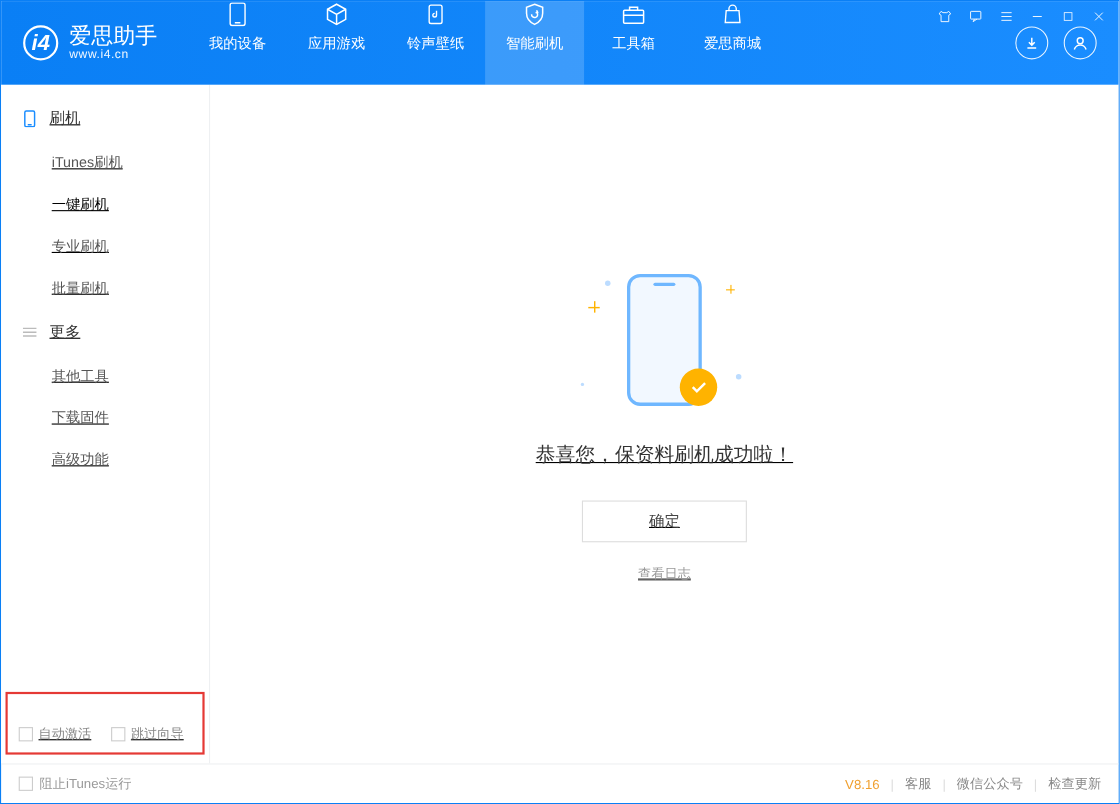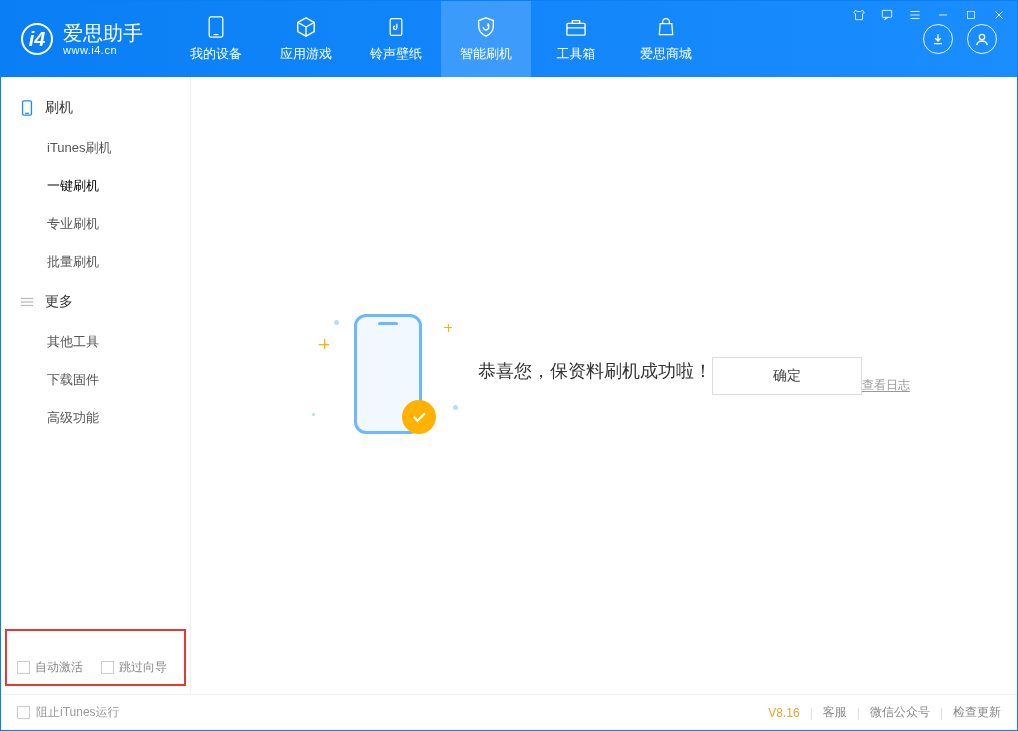--- a/index.html
+++ b/index.html
@@ -7,31 +7,31 @@
 .window { width: 1018px; height: 731px; margin: 0 auto; border: 1px solid #0a7ff5; display: flex; flex-direction: column; overflow: hidden; }
 
 
 .header { height: 76px; background: linear-gradient(90deg,#0a7ff5 0%,#1a8dff 100%); display: flex; align-items: stretch; color: #fff; position: relative; }
 .logo-area { display: flex; align-items: center; padding: 0 18px 0 20px; }
 .logo-circle { width: 32px; height: 32px; border: 2px solid #fff; border-radius: 50%; display: flex; align-items: center; justify-content: center; font-weight: bold; font-style: italic; font-size: 20px; }
 .logo-text { margin-left: 10px; line-height: 1.1; }
 .logo-text .title { font-size: 20px; font-weight: 500; }
 .logo-text .sub { font-size: 11px; letter-spacing: 0.5px; opacity: .95; }
 .navtabs { display: flex; align-items: stretch; margin-left: 10px; }
-.navtab { width: 90px; display: flex; flex-direction: column; align-items: center; justify-content: center; font-size: 13px; cursor: pointer; }
+.navtab { width: 90px; display: flex; flex-direction: column; align-items: center; justify-content: flex-start; font-size: 13px; cursor: pointer; }
 .navtab.active { background: rgba(255,255,255,.18); }
 .navtab .ic { width: 24px; height: 24px; margin-bottom: 6px; display:flex;align-items:center;justify-content:center;}
 .titlebar-icons { position: absolute; top: 6px; right: 10px; display: flex; gap: 12px; align-items:center;}
 .titlebar-icons span { width: 16px; height: 16px; display:flex;align-items:center;justify-content:center; cursor:pointer; opacity:.95;}
 .titlebar-icons svg { stroke:#fff; fill:none; stroke-width:1.5;}
 .header-right-icons { margin-left: auto; display:flex; align-items:center; padding-right:20px; gap:14px;}
 .circ-btn { width:30px;height:30px;border:1.5px solid rgba(255,255,255,.9);border-radius:50%;display:flex;align-items:center;justify-content:center;cursor:pointer;}
 
 
-.body { flex:1; display:flex; min-height:0;}
+.body { flex:1; display:flex; min-height:0;text-decoration:underline;}
 .sidebar { width:190px; border-right:1px solid #eef0f2; display:flex; flex-direction:column; background:#fff;}
 .side-scroll { flex:1; overflow:auto; padding-top:10px;}
 .side-group-h { display:flex; align-items:center; padding:12px 18px; font-size:14px; color:#333; font-weight:500;}
 .side-group-h .gi { width:16px; height:16px; margin-right:10px; display:flex;align-items:center;justify-content:center;}
 .side-item { padding:10px 10px 10px 46px; font-size:13px; color:#555; cursor:pointer;}
 .side-item.active { color:#000000; }
 .side-bottom { padding:10px 12px 12px 12px;}
 .mode-card { background:#f4f9ff;border-radius:4px;padding:10px 12px;display:flex;align-items:center;margin-bottom:10px;}
 .mode-card .mi { width:20px;height:20px;border:1.5px solid #1a8dff;border-radius:50%;position:relative;margin-right:10px;}
 .mode-card .mi::before{content:'';position:absolute;width:6px;height:6px;border-radius:50%;background:#1a8dff;right:-1px;top:-1px;}
@@ -42,21 +42,21 @@
 .dev-card .di { width:18px;height:18px;border:1.5px solid #1a8dff;border-radius:4px;margin-right:8px;position:relative;}
 .dev-card .di::after{content:'';position:absolute;bottom:1px;left:50%;transform:translateX(-50%);width:5px;height:1.5px;background:#1a8dff;}
 .dev-card .dn { font-size:13px;font-weight:600;color:#333;}
 .dev-card .badge { display:inline-block;margin-top:6px;padding:1px 10px;border:1px solid #8fc4ff;border-radius:10px;color:#1a8dff;font-size:11px;}
 .dev-card .dt { font-size:11px;color:#aaa;margin-top:6px;}
 .check-row { border:2px solid #e53935; padding:8px 10px; margin:0 4px 8px 4px; display:flex; gap:18px;}
 .chk { display:flex;align-items:center;font-size:12px;color:#888;cursor:pointer;margin-top:20px;}
 .chk .box { width:13px;height:13px;border:1px solid #ccc;margin-right:5px;background:#fff;}
 
 
-.main { flex:1; display:flex; flex-direction:row; align-items:center; justify-content:center; position:relative;}
+.main { flex:1; display:flex; flex-direction:column; align-items:center; justify-content:center; position:relative;}
 .illus { position:relative; width:180px; height:140px; margin-bottom:20px;}
 .phone { position:absolute; left:50%; top:8px; transform:translateX(-50%); width:68px; height:120px; border:3px solid #6fb7ff; border-radius:12px; background:#f2f8ff;}
 .phone::before{content:'';position:absolute;top:5px;left:50%;transform:translateX(-50%);width:20px;height:3px;border-radius:2px;background:#6fb7ff;}
 .check-badge { position:absolute; right:42px; bottom:12px; width:34px;height:34px;border-radius:50%;background:#ffb300;display:flex;align-items:center;justify-content:center;}
 .spark { position:absolute; width:8px; height:8px; color:#ffb300;}
 .spark::before,.spark::after{content:'';position:absolute;background:#ffb300;}
 .spark::before{left:45%;top:0;width:10%;height:100%;}
 .spark::after{top:45%;left:0;height:10%;width:100%;}
 .dot{position:absolute;width:5px;height:5px;border-radius:50%;background:#bcdcff;}
 .success-text { font-size:18px; color:#333; margin-bottom:30px;}

